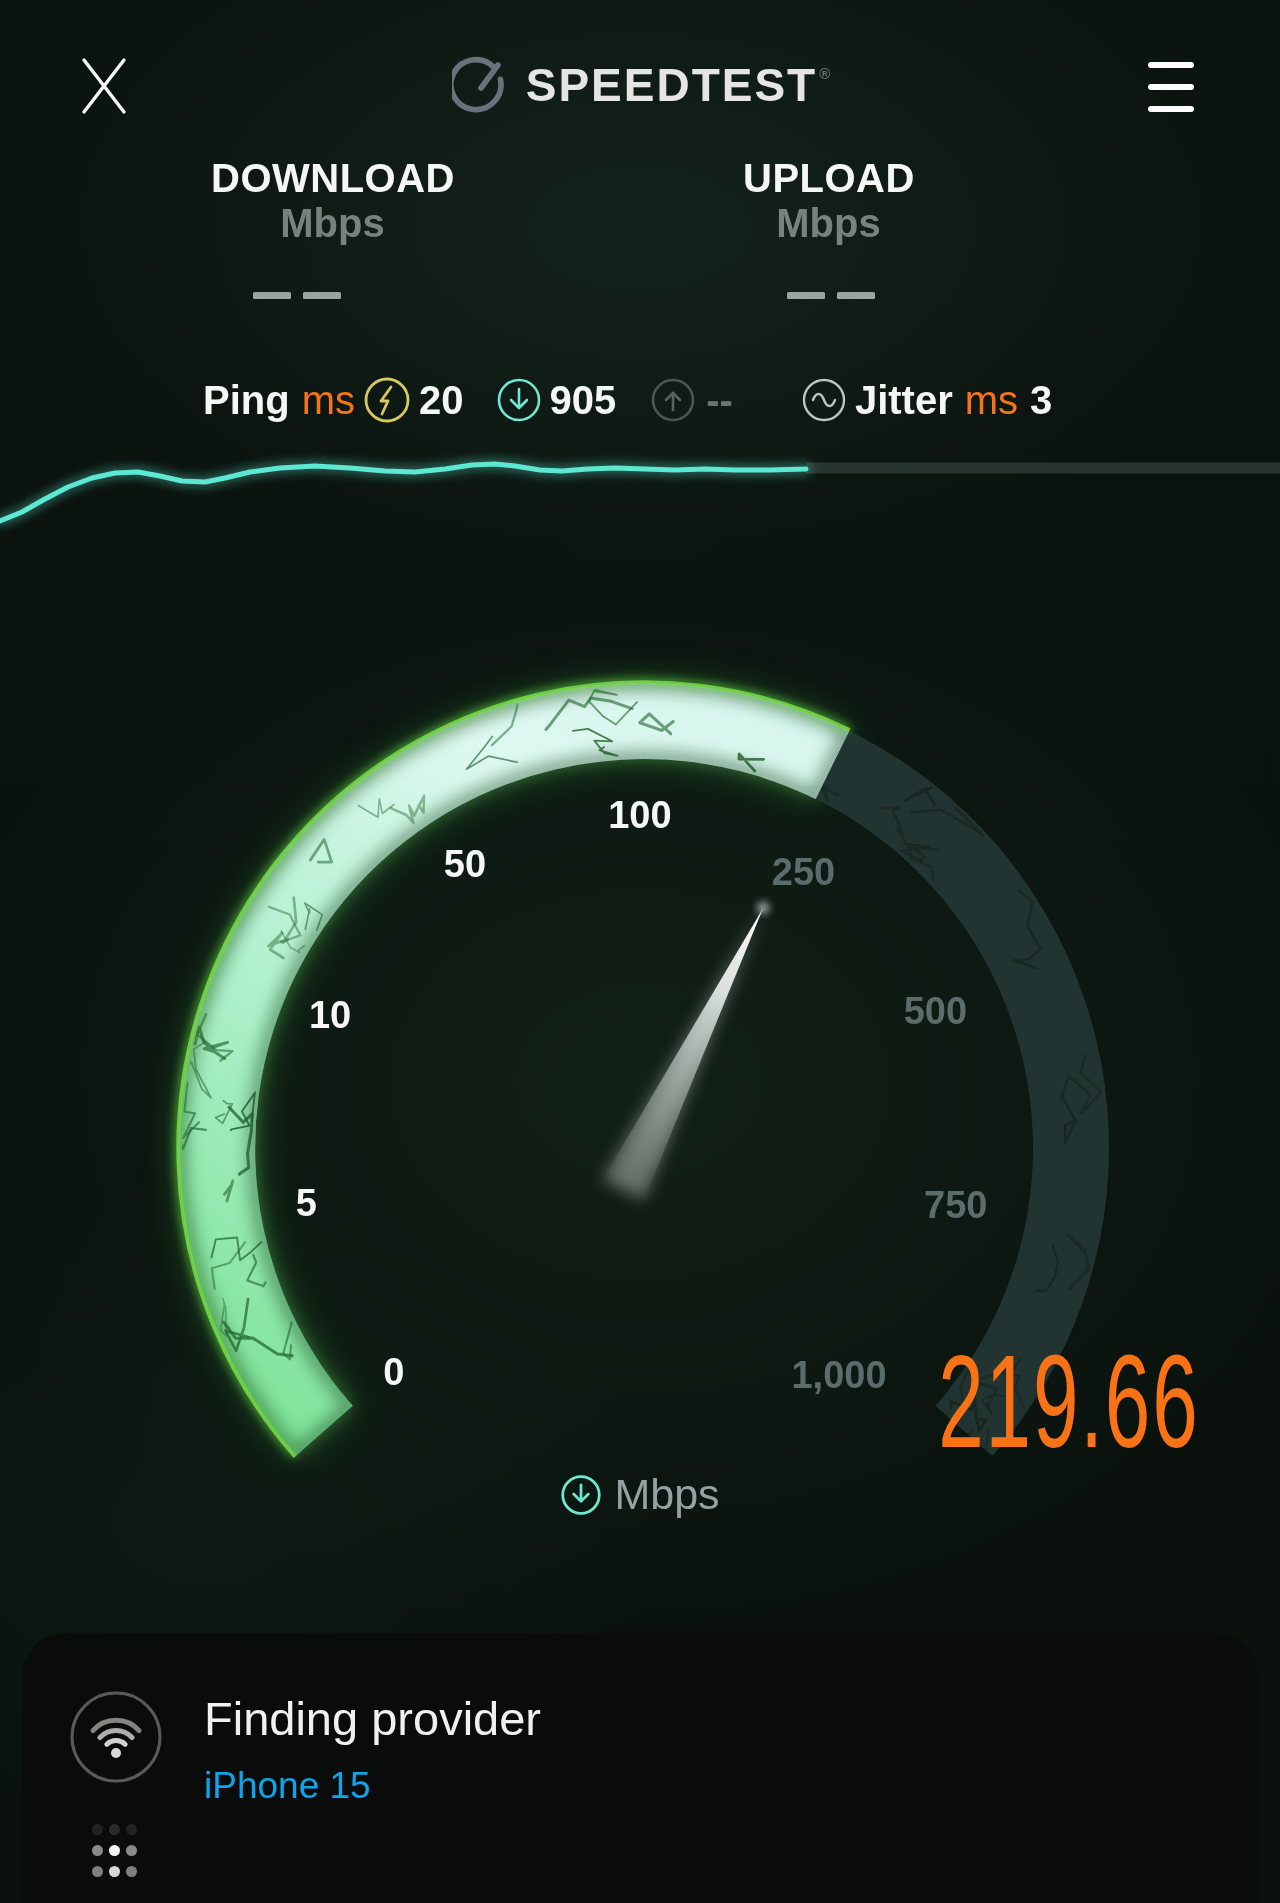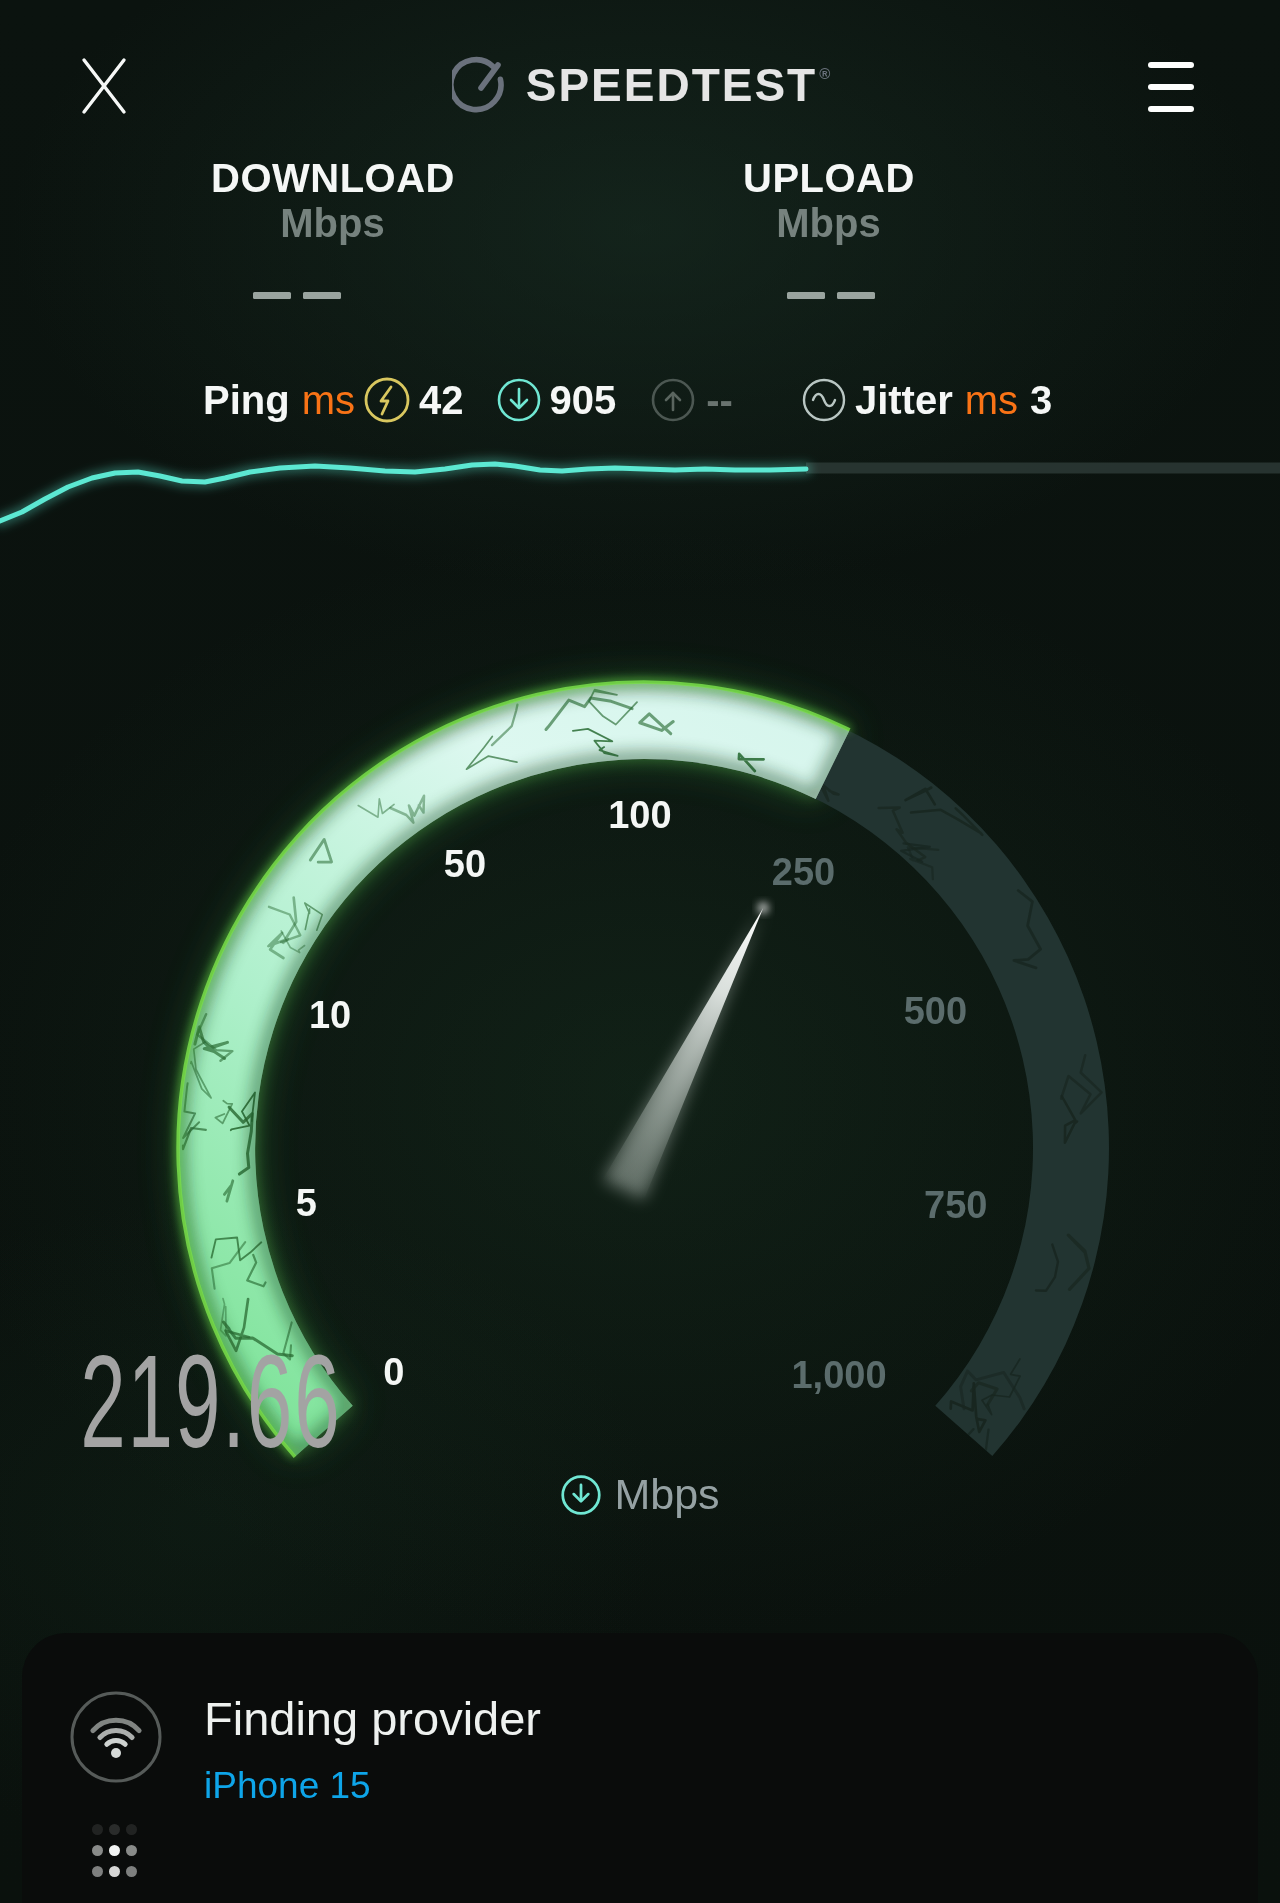--- a/index.html
+++ b/index.html
@@ -37,21 +37,21 @@
   .lat-row .u{color:#f97316;font-size:40px;font-weight:400;}
   .lat-row .v{color:#f5f7f6;font-size:40px;font-weight:600;}
   .lat-row .dim{color:#69736f;}
   .ml8{margin-left:8px;} .ml10{margin-left:10px;} .ml12{margin-left:12px;}
   .ml32{margin-left:32px;} .ml34{margin-left:34px;} .ml68{margin-left:68px;}
   
   #graph{left:0;top:430px;}
   
   #gauge{left:0;top:0;pointer-events:none;}
   
-  .readout-value{left:0;right:0;top:1336px;text-align:left;color:#a3a3a3;font-size:132px;font-weight:400;line-height:1.0;}
+  .readout-value{left:0;right:0;top:1336px;text-align:right;color:#f97316;font-size:132px;font-weight:400;line-height:1.0;}
   .readout-value .squeeze{display:inline-block;transform:scaleX(0.62);transform-origin:50% 50%;letter-spacing:3px;}
   .readout-unit{left:0;right:0;top:1470px;display:flex;justify-content:center;align-items:center;gap:12px;}
   .readout-unit .u{color:#95a1a3;font-size:43px;font-weight:400;}
   
   .card{left:22px;top:1633px;width:1236px;height:271px;background:#0a0c0b;border-radius:44px 44px 0 0;}
   .card-title{position:absolute;left:182px;top:58px;color:#eef1ef;font-size:47px;font-weight:500;}
   .card-sub{position:absolute;left:182px;top:132px;color:#0ea5e9;font-size:37px;font-weight:400;}
   .wifi-wrap{position:absolute;left:46px;top:56px;width:96px;height:96px;}
   .dots{left:92px;top:1824px;display:grid;grid-template-columns:repeat(3,11px);grid-auto-rows:11px;column-gap:6px;row-gap:10px;}
   .dot{width:11px;height:11px;border-radius:50%;background:#f2f4f3;}
@@ -114,21 +114,21 @@
 </div>
 
 <div class="abs lat-row">
   <span class="w">Ping</span>
   <span class="u ml12">ms</span>
 
   <svg class="ml8" width="48" height="48" viewBox="0 0 48 48">
     <circle cx="24" cy="24" r="21" fill="none" stroke="#d9c75f" stroke-width="2.8"></circle>
     <polyline points="28,11 18,25 25,25 19,38" fill="none" stroke="#d9c75f" stroke-width="2.8" stroke-linecap="round" stroke-linejoin="round"></polyline>
   </svg>
-  <span class="v ml8">42</span>
+  <span class="v ml8">20</span>
 
   <svg class="ml32" width="46" height="46" viewBox="0 0 46 46">
     <circle cx="23" cy="23" r="20" fill="none" stroke="#70e7d3" stroke-width="2.6"></circle>
     <line x1="23" y1="12" x2="23" y2="30" stroke="#70e7d3" stroke-width="2.6" stroke-linecap="round"></line>
     <polyline points="15,23 23,31 31,23" fill="none" stroke="#70e7d3" stroke-width="2.6" stroke-linecap="round" stroke-linejoin="round"></polyline>
   </svg>
   <span class="v ml8">905</span>
 
   <svg class="ml34" width="46" height="46" viewBox="0 0 46 46">
     <circle cx="23" cy="23" r="20" fill="none" stroke="#4c5752" stroke-width="2.6"></circle>

